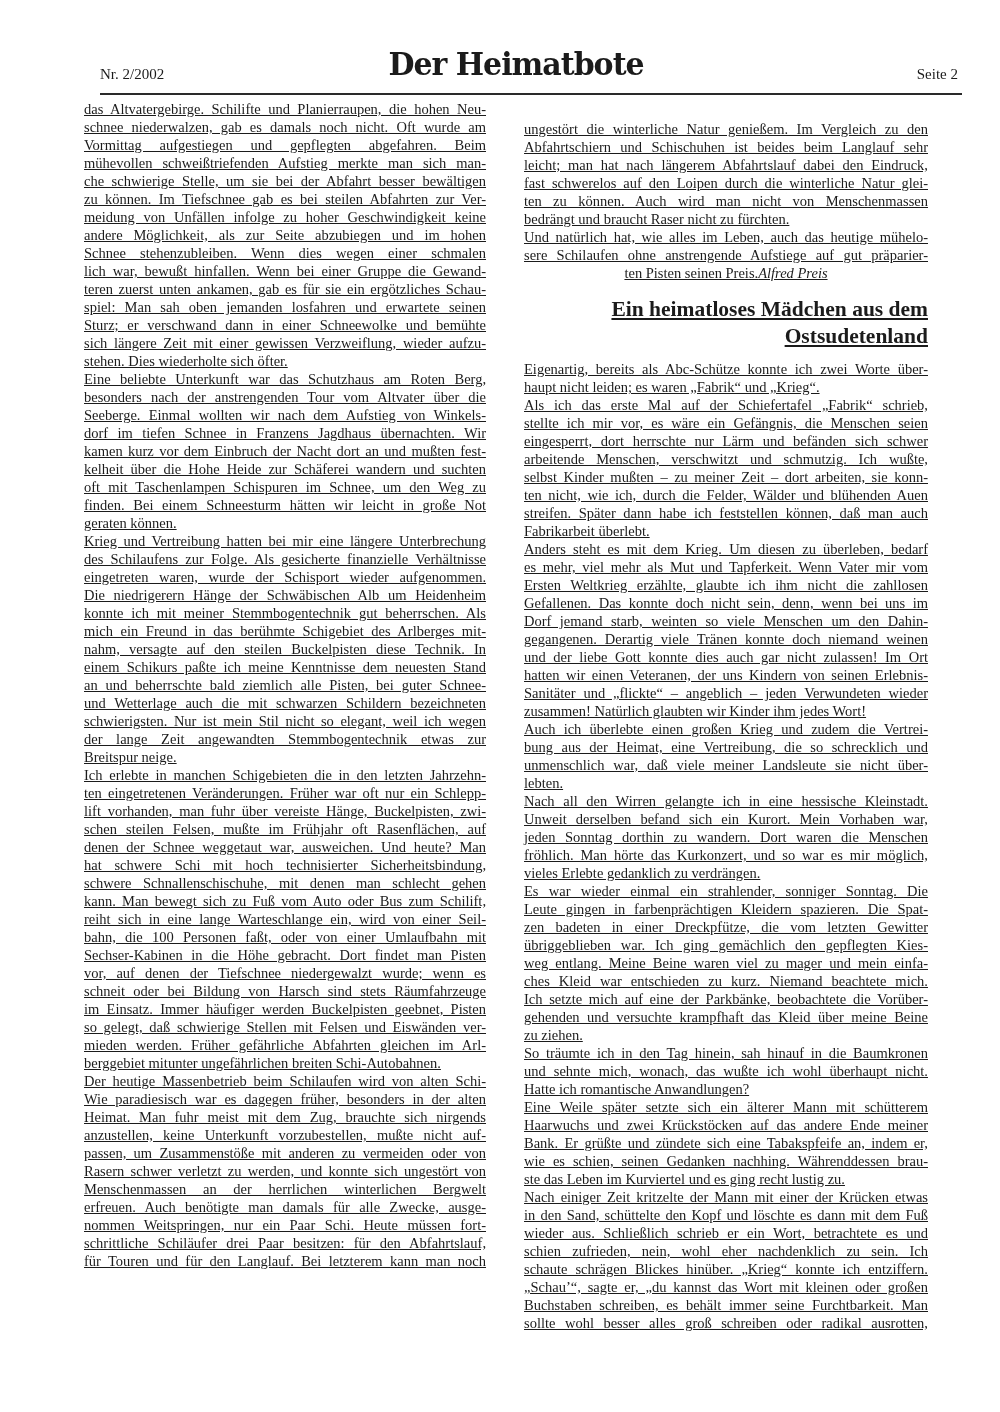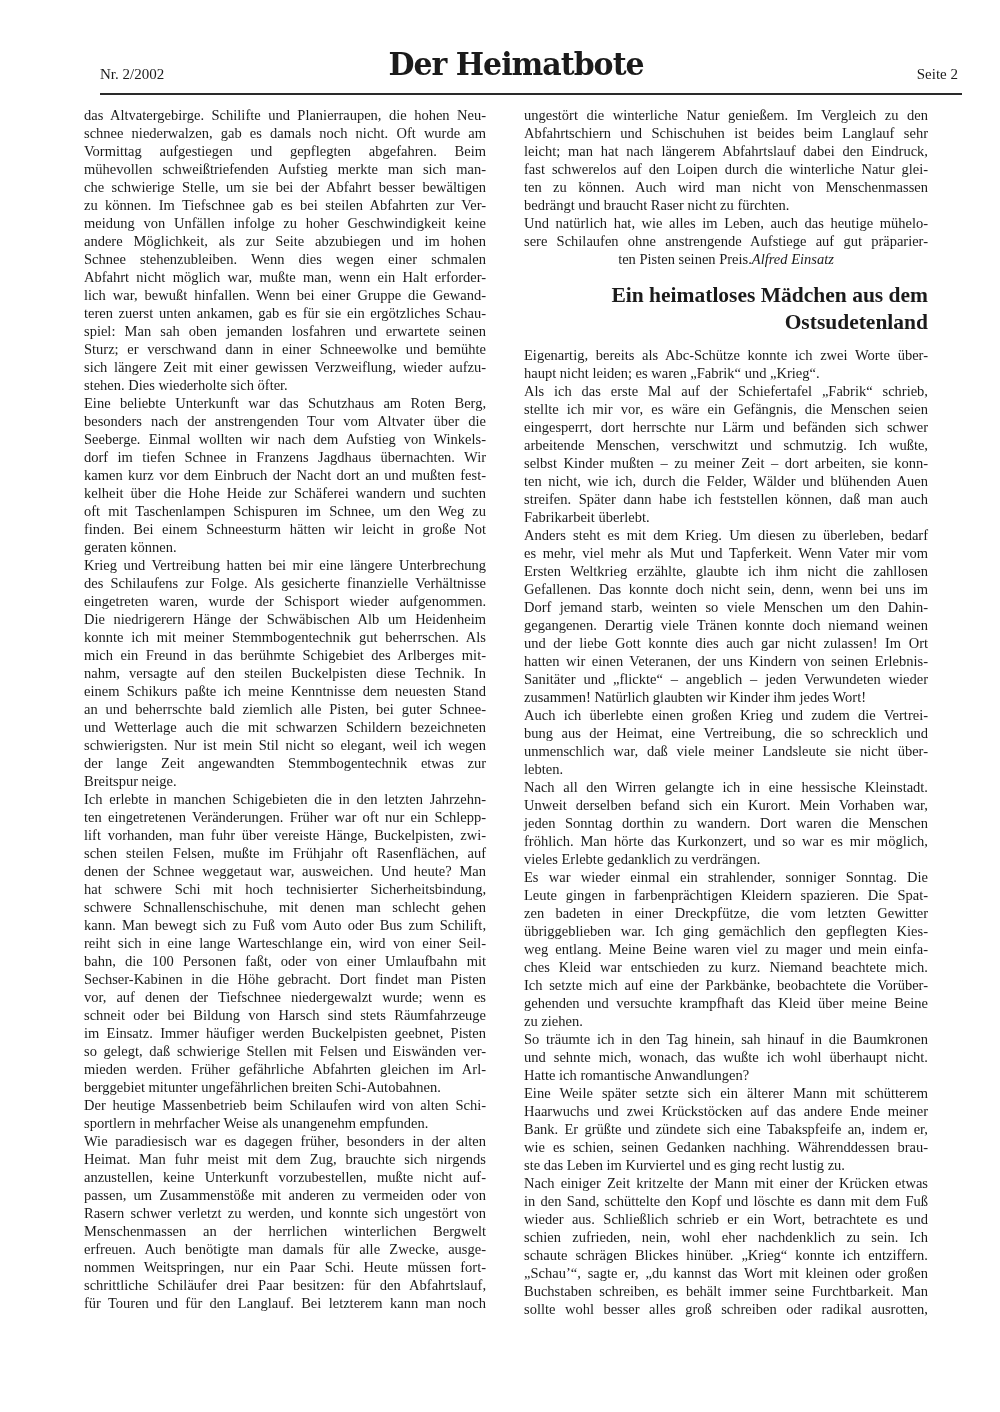--- a/index.html
+++ b/index.html
@@ -13,26 +13,26 @@
   .issue   { position:absolute; left:84px;  top:66px; font-size:15px; }
   .pagenum { position:absolute; right:58px; top:66px; font-size:15px; }
   .masthead {
     position:absolute; left:0; right:0; top:46px; text-align:center;
     font-family:"DejaVu Serif", serif; font-weight:bold; font-size:30px;
     letter-spacing:-1px; transform:scaleY(1.08);
   }
   .rule { position:absolute; left:84px; right:54px; top:93px; height:2px; background:#2a2a2a; }
   
   .columns {
-    position:absolute; top:106px; left:84px; width:844px;
+    position:absolute; top:100px; left:84px; width:844px;
     display:flex; gap:38px;
-    font-size:14.5px; line-height:18px;
+    font-size:14.5px; line-height:18px;text-decoration:underline;
   }
   .col { width:410px; }
-  .col.right { width:412px; }
+  .col.right { width:412px;margin-top:20px; }
   .line { text-align:justify; text-align-last:justify; }
   .line.end { text-align-last:left; }
   .para { margin:0; }
   .article-heading {
     margin:14px 0 10px 0; text-align:right; font-weight:bold;
     font-size:21.5px; line-height:27px;
   }
   .sigline { display:flex; justify-content:center; }
   .sig { font-style:italic; }
 </style>
@@ -51,21 +51,20 @@
         <div class="para">
           <div class="line">das Altvatergebirge. Schilifte und Planierraupen, die hohen Neu-</div>
           <div class="line">schnee niederwalzen, gab es damals noch nicht. Oft wurde am</div>
           <div class="line">Vormittag aufgestiegen und gepflegten abgefahren. Beim</div>
           <div class="line">mühevollen schweißtriefenden Aufstieg merkte man sich man-</div>
           <div class="line">che schwierige Stelle, um sie bei der Abfahrt besser bewältigen</div>
           <div class="line">zu können. Im Tiefschnee gab es bei steilen Abfahrten zur Ver-</div>
           <div class="line">meidung von Unfällen infolge zu hoher Geschwindigkeit keine</div>
           <div class="line">andere Möglichkeit, als zur Seite abzubiegen und im hohen</div>
           <div class="line">Schnee stehenzubleiben. Wenn dies wegen einer schmalen</div>
-          <div class="line">Abfahrt nicht möglich war, mußte man, wenn ein Halt erforder-</div>
           <div class="line">lich war, bewußt hinfallen. Wenn bei einer Gruppe die Gewand-</div>
           <div class="line">teren zuerst unten ankamen, gab es für sie ein ergötzliches Schau-</div>
           <div class="line">spiel: Man sah oben jemanden losfahren und erwartete seinen</div>
           <div class="line">Sturz; er verschwand dann in einer Schneewolke und bemühte</div>
           <div class="line">sich längere Zeit mit einer gewissen Verzweiflung, wieder aufzu-</div>
           <div class="line end">stehen. Dies wiederholte sich öfter.</div>
         </div>
         <div class="para">
           <div class="line">Eine beliebte Unterkunft war das Schutzhaus am Roten Berg,</div>
           <div class="line">besonders nach der anstrengenden Tour vom Altvater über die</div>
@@ -106,21 +105,20 @@
           <div class="line">Sechser-Kabinen in die Höhe gebracht. Dort findet man Pisten</div>
           <div class="line">vor, auf denen der Tiefschnee niedergewalzt wurde; wenn es</div>
           <div class="line">schneit oder bei Bildung von Harsch sind stets Räumfahrzeuge</div>
           <div class="line">im Einsatz. Immer häufiger werden Buckelpisten geebnet, Pisten</div>
           <div class="line">so gelegt, daß schwierige Stellen mit Felsen und Eiswänden ver-</div>
           <div class="line">mieden werden. Früher gefährliche Abfahrten gleichen im Arl-</div>
           <div class="line end">berggebiet mitunter ungefährlichen breiten Schi-Autobahnen.</div>
         </div>
         <div class="para">
           <div class="line">Der heutige Massenbetrieb beim Schilaufen wird von alten Schi-</div>
-          <div class="line end">sportlern in mehrfacher Weise als unangenehm empfunden.</div>
         </div>
         <div class="para">
           <div class="line">Wie paradiesisch war es dagegen früher, besonders in der alten</div>
           <div class="line">Heimat. Man fuhr meist mit dem Zug, brauchte sich nirgends</div>
           <div class="line">anzustellen, keine Unterkunft vorzubestellen, mußte nicht auf-</div>
           <div class="line">passen, um Zusammenstöße mit anderen zu vermeiden oder von</div>
           <div class="line">Rasern schwer verletzt zu werden, und konnte sich ungestört von</div>
           <div class="line">Menschenmassen an der herrlichen winterlichen Bergwelt</div>
           <div class="line">erfreuen. Auch benötigte man damals für alle Zwecke, ausge-</div>
           <div class="line">nommen Weitspringen, nur ein Paar Schi. Heute müssen fort-</div>
@@ -135,21 +133,21 @@
           <div class="line">leicht; man hat nach längerem Abfahrtslauf dabei den Eindruck,</div>
           <div class="line">fast schwerelos auf den Loipen durch die winterliche Natur glei-</div>
           <div class="line">ten zu können. Auch wird man nicht von Menschenmassen</div>
           <div class="line end">bedrängt und braucht Raser nicht zu fürchten.</div>
         </div>
         <div class="para">
           <div class="line">Und natürlich hat, wie alles im Leben, auch das heutige mühelo-</div>
           <div class="line">sere Schilaufen ohne anstrengende Aufstiege auf gut präparier-</div>
           <div class="line end sigline">
             <span>ten Pisten seinen Preis.</span>
-            <span class="sig">Alfred Einsatz</span>
+            <span class="sig">Alfred Preis</span>
           </div>
         </div>
         <div class="article-heading">
           <div>Ein heimatloses Mädchen aus dem</div>
           <div>Ostsudetenland</div>
         </div>
         <div class="para">
           <div class="line">Eigenartig, bereits als Abc-Schütze konnte ich zwei Worte über-</div>
           <div class="line end">haupt nicht leiden; es waren „Fabrik“ und „Krieg“.</div>
         </div>

